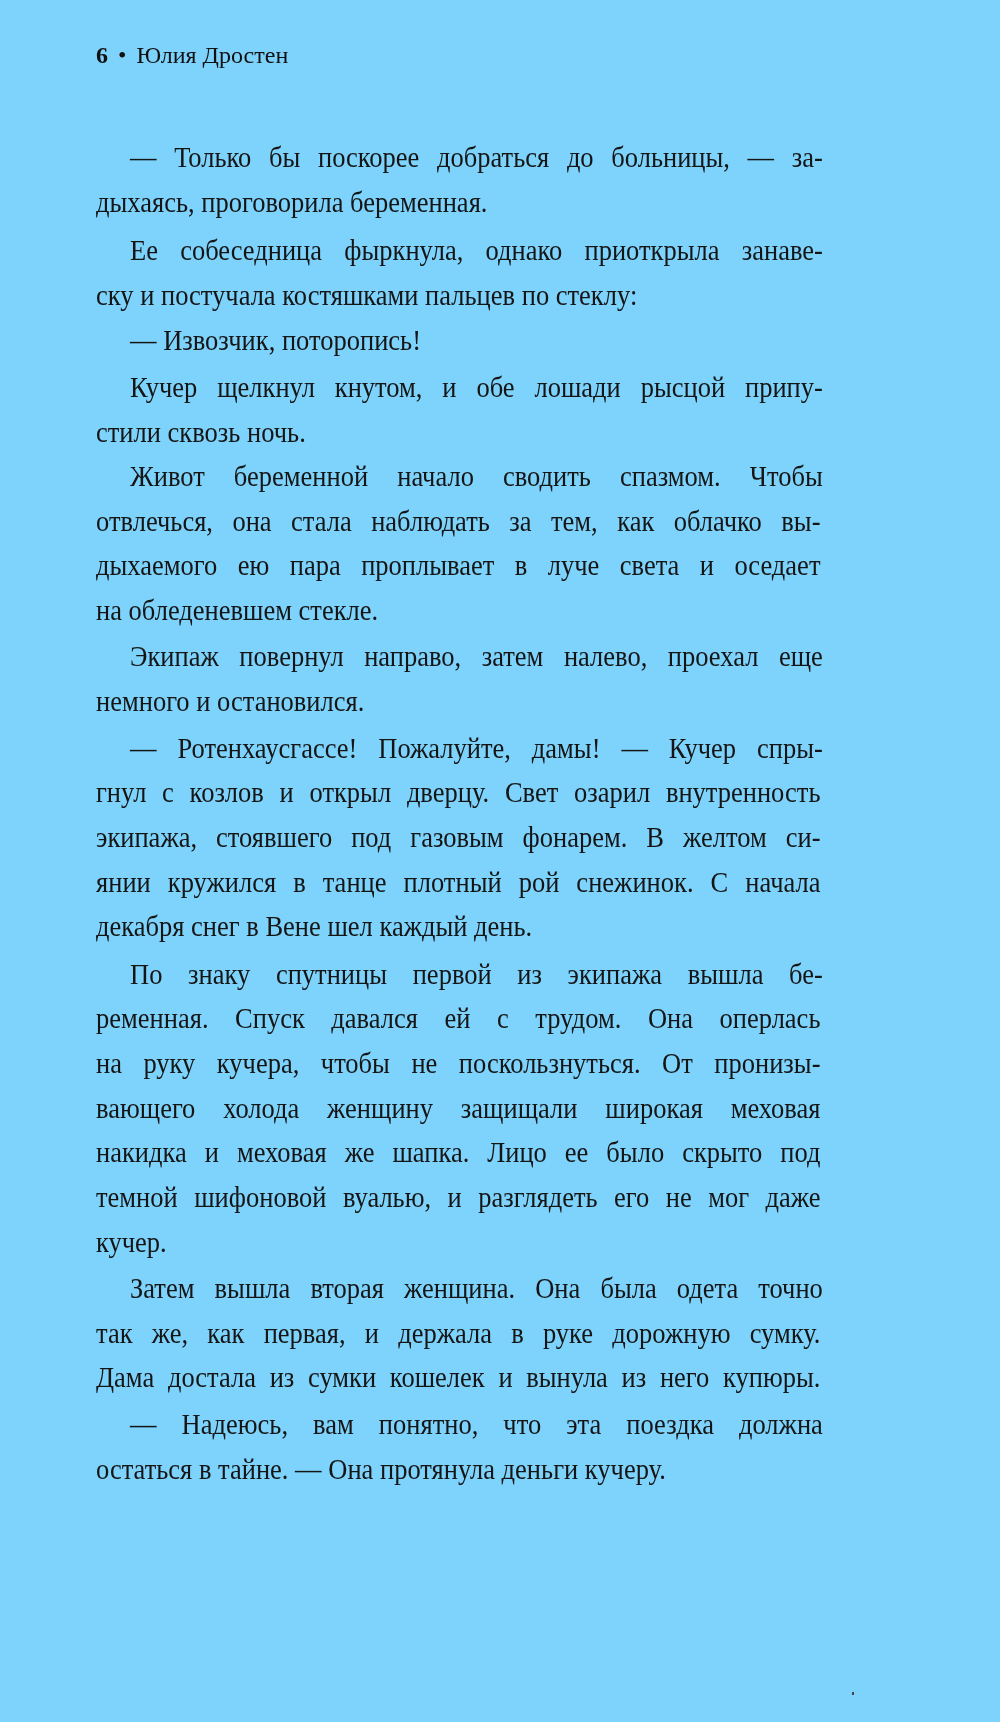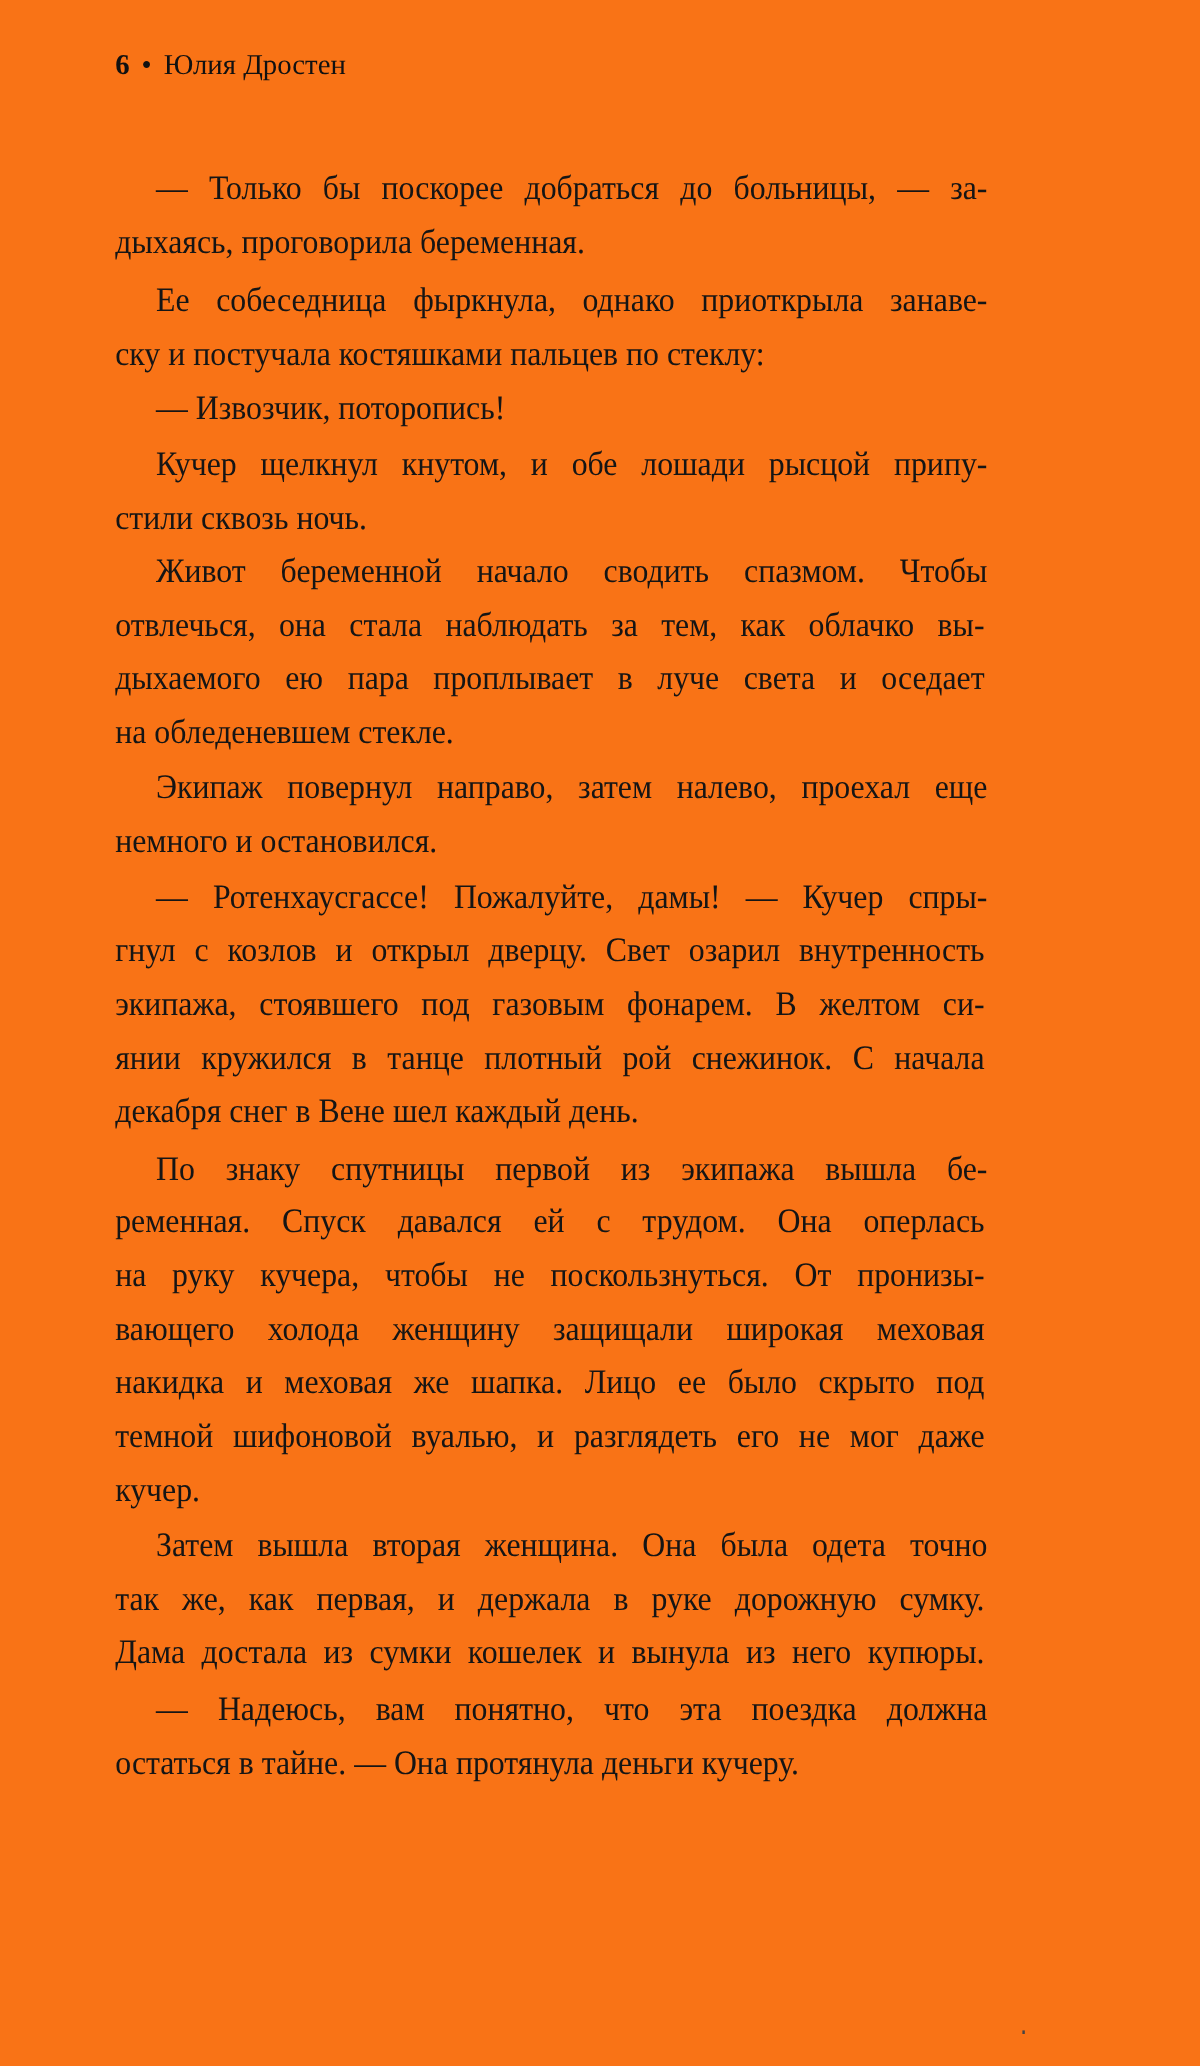--- a/index.html
+++ b/index.html
@@ -1,17 +1,17 @@
 <!DOCTYPE html>
 <html><head>
 <meta charset="utf-8">
 <style>
   html, body { margin: 0; padding: 0; background: #ffffff; }
   body { width: 1000px; height: 1722px; position: relative; overflow: hidden; }
-  .page { position: absolute; left: 0; top: 0; width: 1000px; height: 1722px; background: #f97316; }
+  .page { position: absolute; left: 0; top: 0; width: 1000px; height: 1722px; background: #7dd3fc; }
   .header { position: absolute; left: 96px; top: 42px; font-family: "Liberation Serif", serif; font-size: 24px; color: #111; white-space: nowrap; }
   .header .num { font-weight: bold; }
   .header .dot { margin: 0 10px; }
   .line {
     position: absolute; left: 96px; width: 779px;
     font-family: "Liberation Serif", serif; font-size: 28.5px; color: #151515;
     white-space: nowrap; text-align: justify; text-align-last: justify; line-height: 34px;
     transform: scaleX(0.93); transform-origin: left top;
   }
   .line.last { text-align-last: left; }

